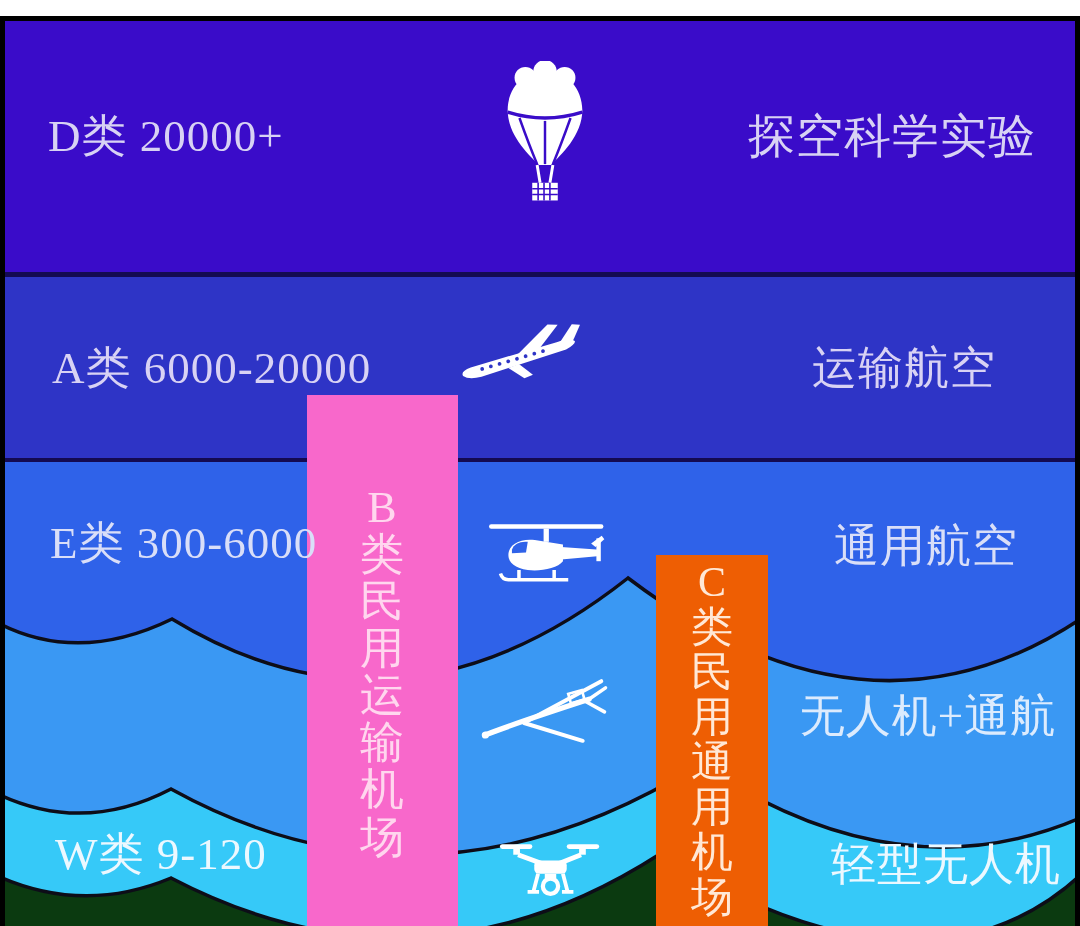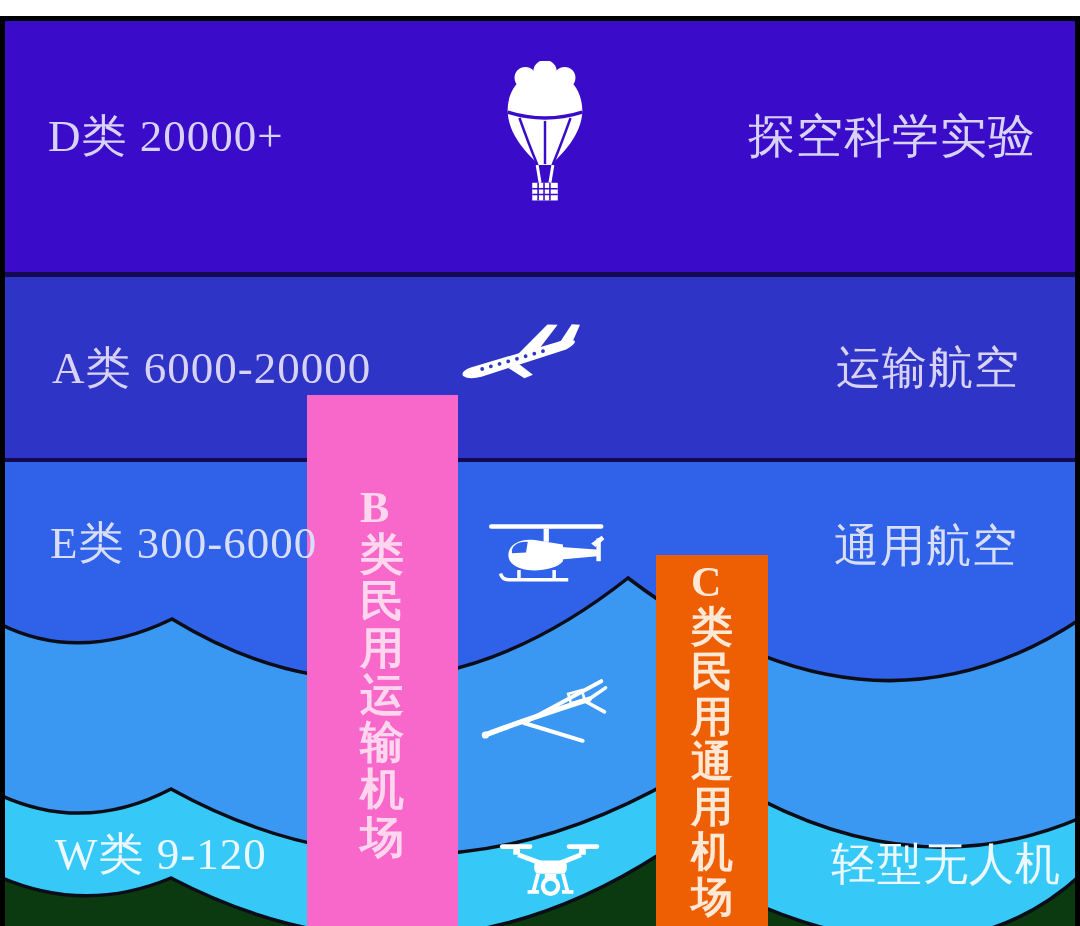--- a/index.html
+++ b/index.html
@@ -11,21 +11,21 @@
   .frame{position:absolute;left:0;top:0;right:0;bottom:0;border:5px solid #000;box-sizing:border-box;pointer-events:none;z-index:50;}
   .lbl{position:absolute;white-space:nowrap;z-index:10;transform:translateY(-50%);letter-spacing:1px;}
   .lbl.right{transform:translate(-50%,-50%);text-align:center;}
   .lbl.row-d,.lbl.row-a{color:#d8d2f4;font-size:45px;}
   .lbl.row-e{color:#d9def8;font-size:45px;}
   .lbl.row-g{color:#dcebfd;font-size:45px;}
   .lbl.row-w{color:#ecf8ff;font-size:45px;}
   .lbl.right.row-d{font-size:47px;}
   .vstack{
     position:absolute;z-index:12;width:1em;word-break:break-all;
-    line-height:1.07;font-weight:bold;
+    text-align:center;line-height:1.07;font-weight:normal;
   }
   .vstack.bar-b{left:360px;top:468px;font-size:44px;color:#ffd6ee;}
   .vstack.bar-c{left:691px;top:544px;font-size:42px;color:#ffe8d6;}
   .icon{position:absolute;z-index:8;}
 </style>
 </head>
 <body>
 
 <div class="stage">
 
@@ -53,22 +53,23 @@
     <rect x="307" y="379" width="151" height="540" fill="#f868cb"></rect>
     <rect x="656" y="539" width="112" height="380" fill="#ee5e03"></rect>
   </svg>
 
   <div class="lbl row-d" style="left:48px;top:120px">D类 20000+</div>
   <div class="lbl row-a" style="left:52px;top:352px">A类 6000-20000</div>
   <div class="lbl row-e" style="left:50px;top:527px">E类 300-6000</div>
   <div class="lbl row-w" style="left:55px;top:838px">W类 9-120</div>
 
   <div class="lbl right row-d" style="left:892px;top:120px">探空科学实验</div>
-  <div class="lbl right row-a" style="left:928px;top:352px">运输航空</div>
+  <div class="lbl right row-a" style="left:904px;top:352px">运输航空</div>
   <div class="lbl right row-e" style="left:926px;top:530px">通用航空</div>
+  <div class="lbl right row-g" style="left:928px;top:700px">无人机+通航</div>
   <div class="lbl right row-w" style="left:946px;top:848px">轻型无人机</div>
 
   <div class="vstack bar-b">B类民用运输机场</div>
   <div class="vstack bar-c">C类民用通用机场</div>
 
   <svg class="icon" style="left:485px;top:45px" width="120" height="165" viewBox="0 0 120 168">
     <path d="M60 10 C 82 10 98 28 98 50 C 98 76 76 96 66 106 L 54 106 C 44 96 22 76 22 50 C 22 28 38 10 60 10 Z" fill="#fff"></path>
     <circle cx="40" cy="17" r="11" fill="#fff"></circle>
     <circle cx="60" cy="11" r="12" fill="#fff"></circle>
     <circle cx="80" cy="17" r="11" fill="#fff"></circle>

